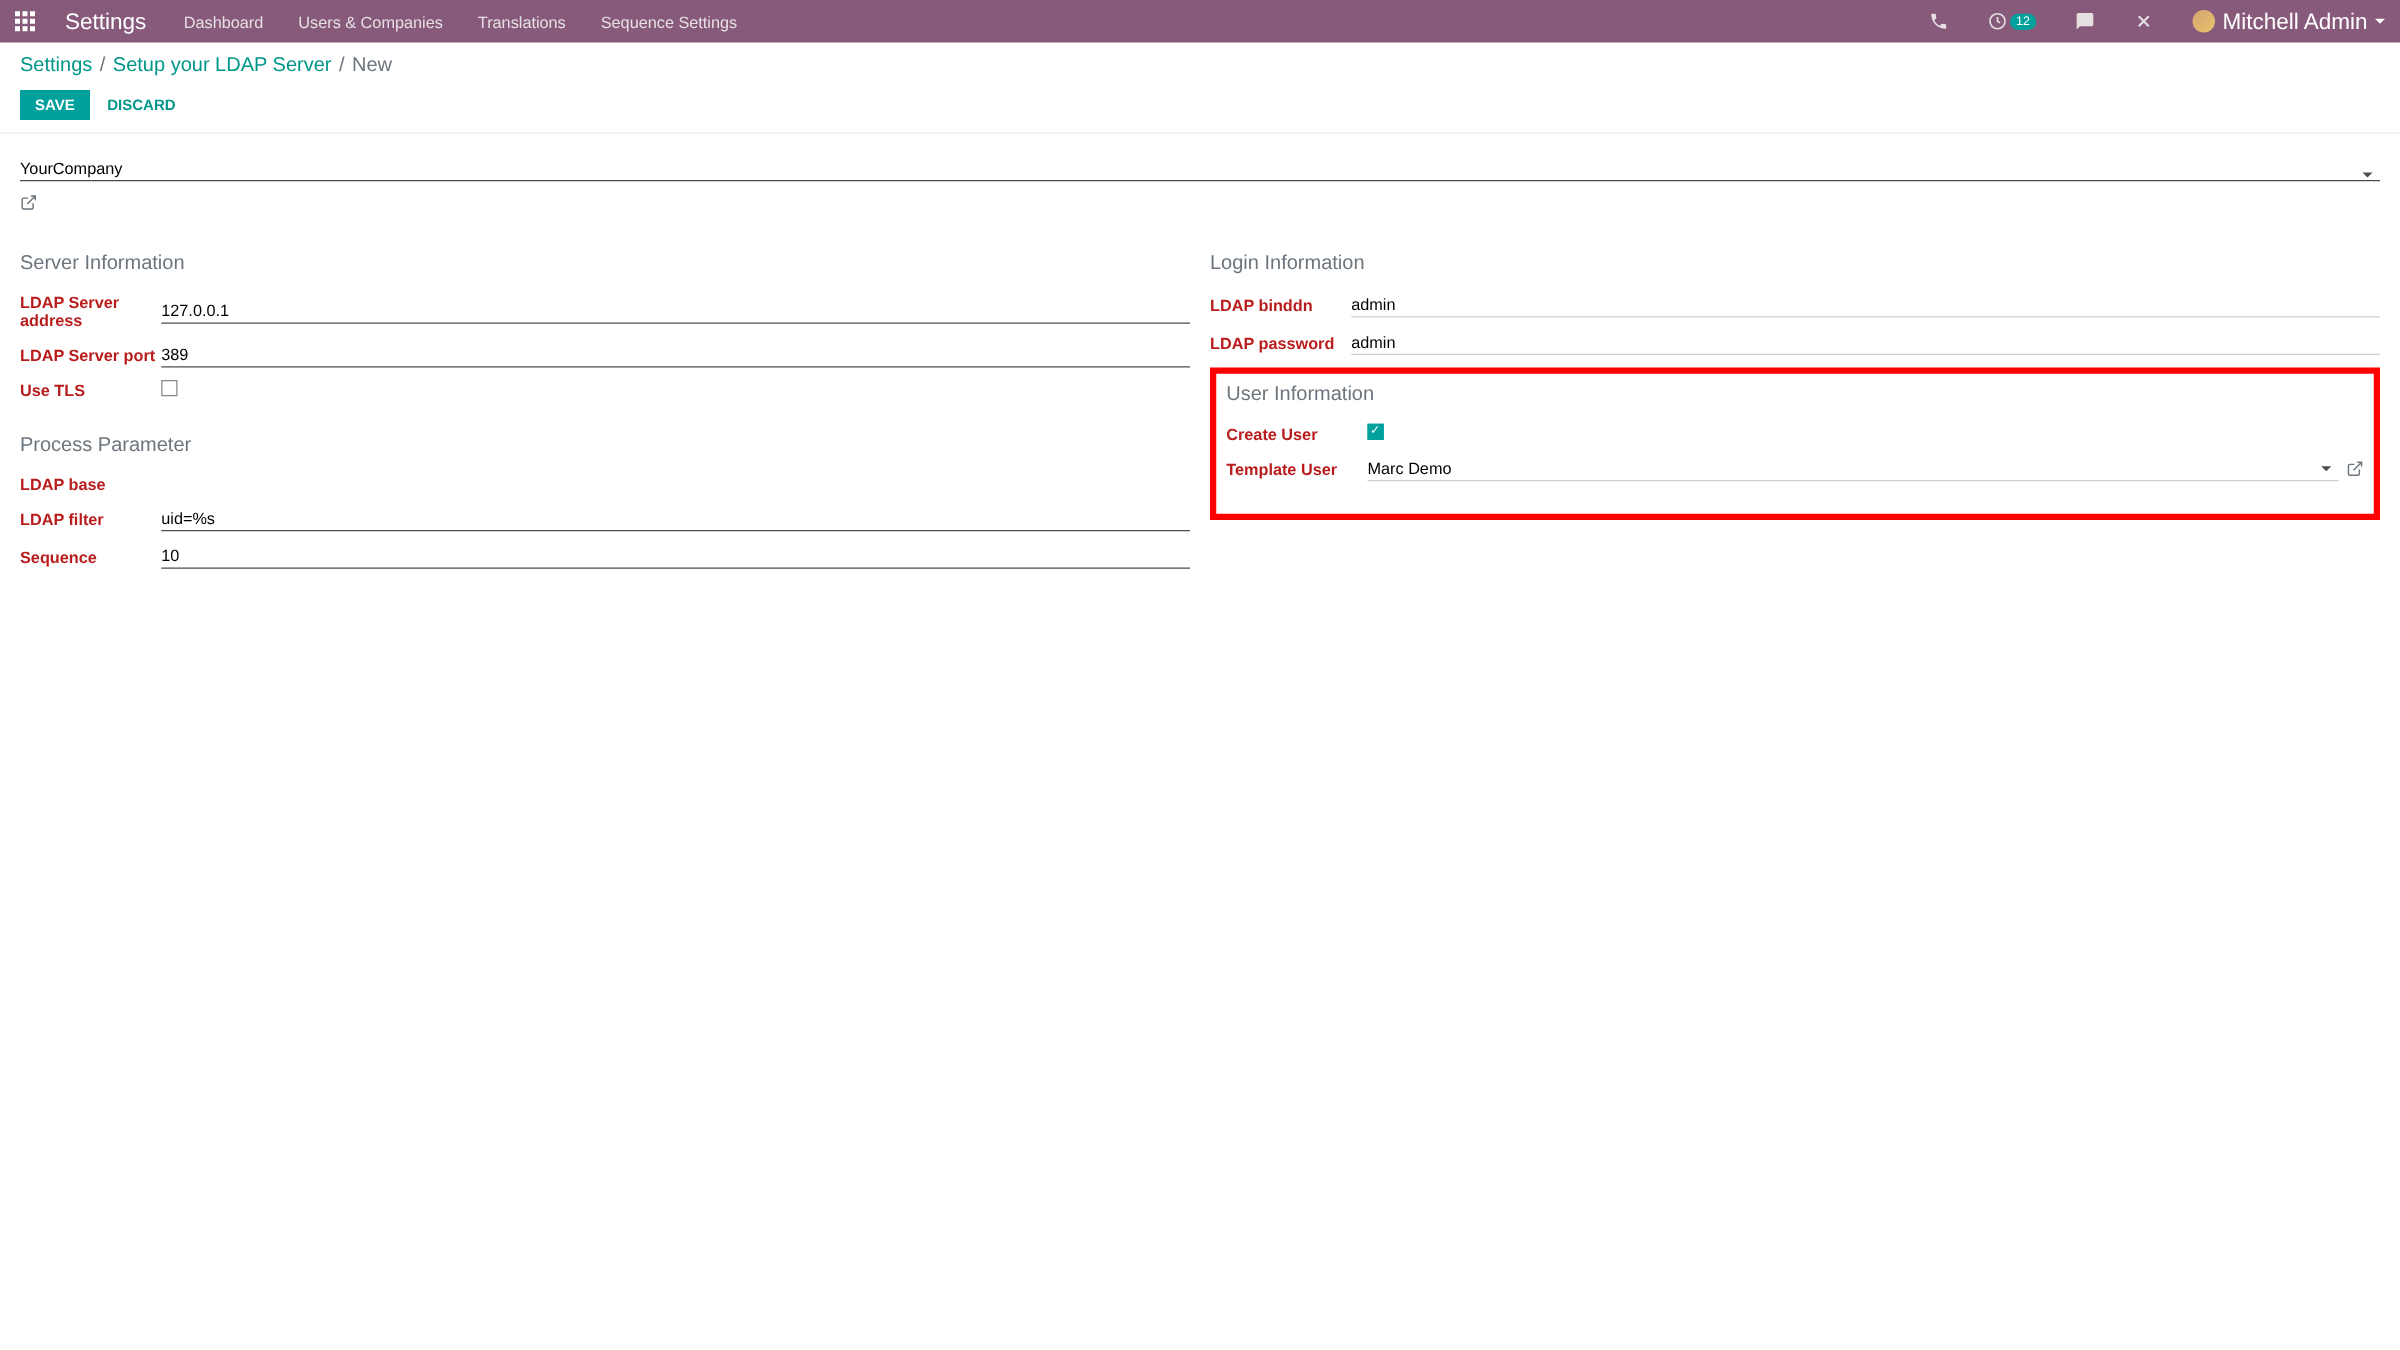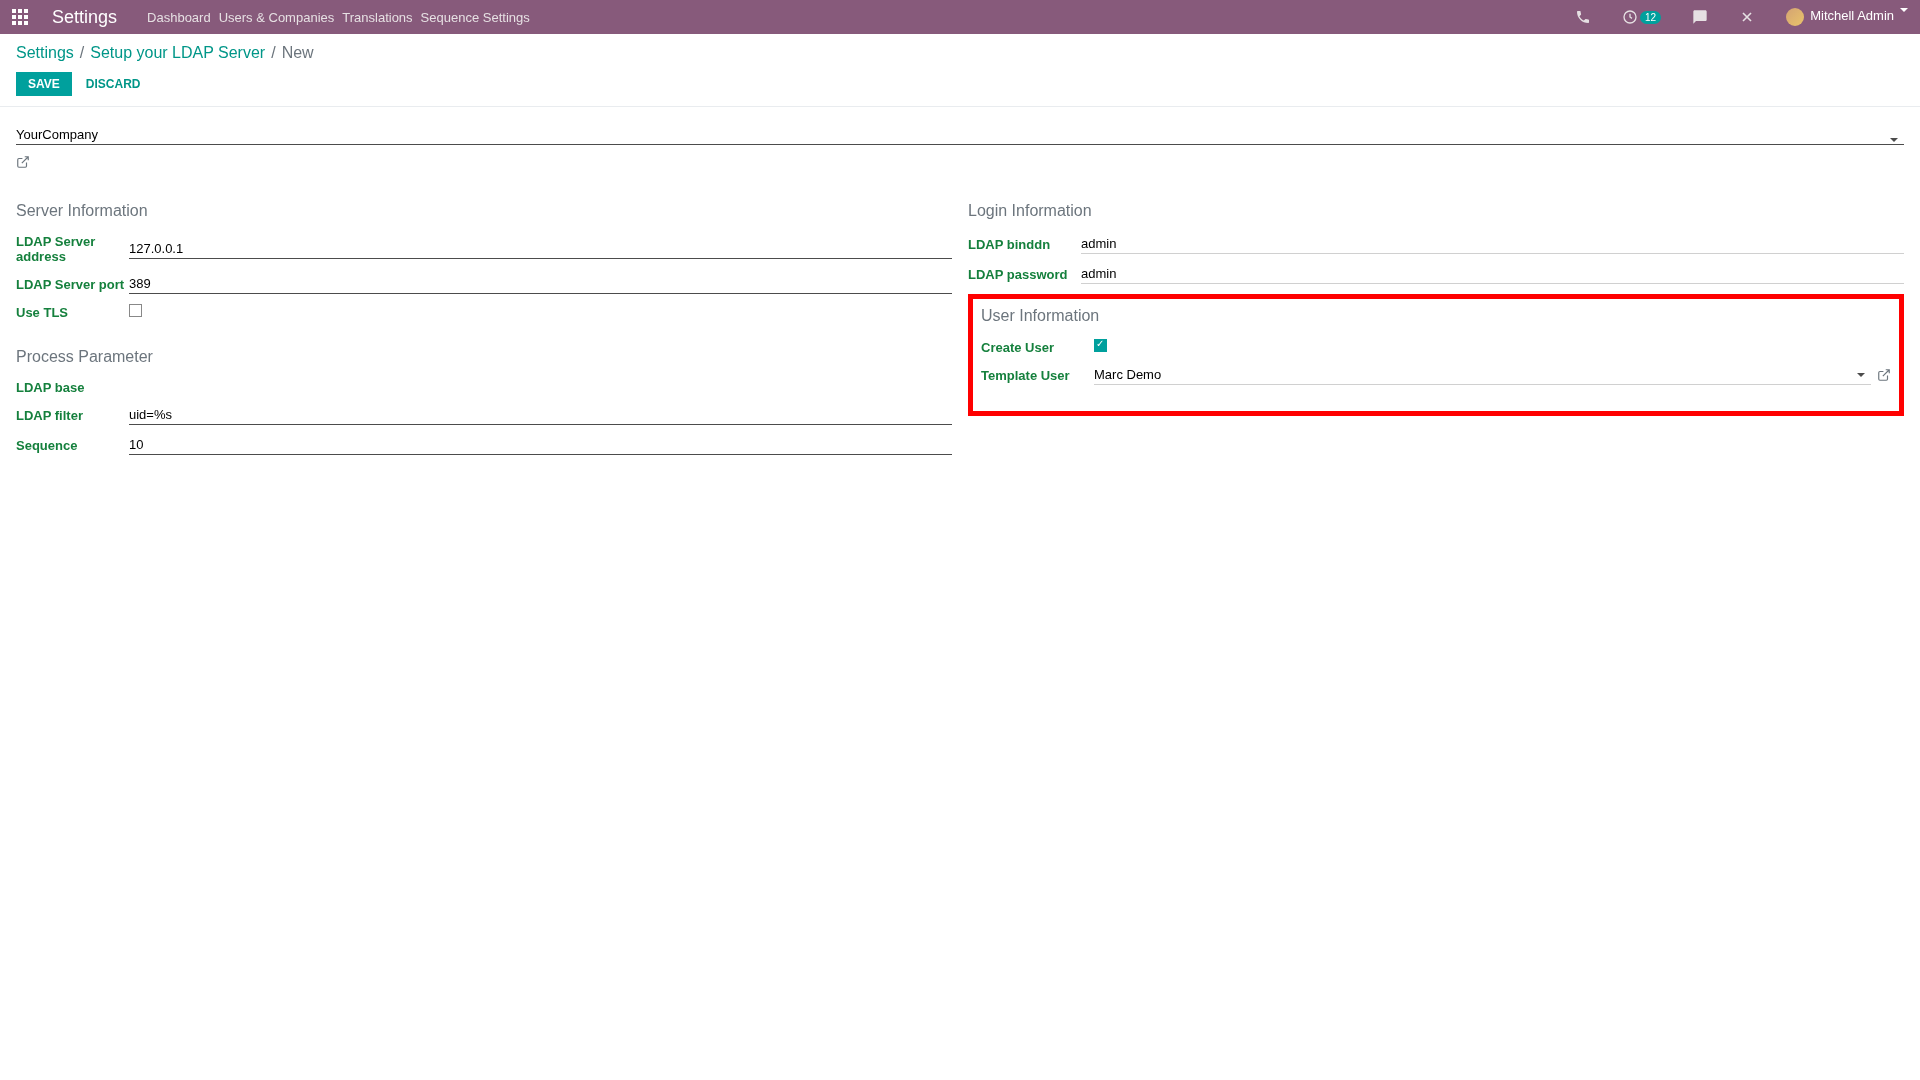--- a/index.html
+++ b/index.html
@@ -2,27 +2,27 @@
 <html><head>
 <meta charset="utf-8">
 <style>
 * { box-sizing: border-box; margin: 0; padding: 0; }
 body { font-family: "Helvetica Neue", Arial, sans-serif; font-size: 13px; color: #4c4c4c; background: #fff; }
 
 .topbar { background: #875a7b; height: 34px; display: flex; align-items: center; padding: 0 12px; color: #fff; }
 .apps-icon { width: 16px; height: 16px; display: grid; grid-template-columns: repeat(3,4px); grid-template-rows: repeat(3,4px); gap: 2px; cursor: pointer; }
 .apps-icon span { background: #fff; width: 4px; height: 4px; }
 .brand { font-size: 18px; font-weight: 500; margin-left: 24px; margin-right: 30px; }
-.nav-links { display: flex; gap: 8px; text-align: center; }
+.nav-links { display: flex; gap: 28px; text-align: center; }
 .nav-links a { color: #e6e0e3; text-decoration: none; font-size: 13px; cursor: pointer; }
 .nav-right { margin-left: auto; display: flex; align-items: center; gap: 31px; }
 .nav-icon { color: #e6e0e3; cursor: pointer; display: flex; align-items: center; position: relative; }
 .nav-icon svg { width: 16px; height: 16px; }
 .badge { background: #00a09d; color: #fff; border-radius: 8px; padding: 1px 5px; font-size: 10px; margin-left: 2px; }
-.user-menu { display: flex; gap: 6px; color: #fff; font-size: 13px; cursor: pointer; }
+.user-menu { display: flex; align-items: center; gap: 6px; color: #fff; font-size: 18px; cursor: pointer; }
 .avatar { width: 18px; height: 18px; border-radius: 50%; background: linear-gradient(135deg,#d4a373,#e9c46a); }
 .caret-down { width: 0; height: 0; border-left: 4px solid transparent; border-right: 4px solid transparent; border-top: 4px solid #fff; }
 
 .breadcrumb-bar { padding: 10px 16px 0 16px; }
 .breadcrumbs { font-size: 16px; color: #6c757d; display: flex; gap: 6px; align-items: center; }
 .breadcrumbs a { color: #009688; text-decoration: none; }
 .breadcrumbs .sep { color: #6c757d; }
 .breadcrumbs .current { color: #6c757d; }
 .action-row { margin-top: 10px; display: flex; gap: 14px; align-items: center; }
 .btn-save { background: #00a09d; color: #fff; border: none; padding: 5px 12px; font-size: 12px; font-weight: 600; cursor: pointer; text-transform: uppercase; }
@@ -32,21 +32,21 @@
 .form-sheet { padding: 20px 16px; }
 .company-row { display: flex; align-items: flex-end; border-bottom: 1px solid #4c4c4c; padding-bottom: 2px; margin-bottom: 4px; position: relative; }
 .company-row input { border: none; outline: none; font-size: 13px; width: 100%; background: transparent; }
 .caret-small { width: 0; height: 0; border-left: 4px solid transparent; border-right: 4px solid transparent; border-top: 4px solid #4c4c4c; margin-right: 6px; }
 .ext-link { width: 14px; height: 14px; margin-top: 6px; cursor: pointer; color: #6c757d; }
 
 .columns { display: flex; gap: 16px; margin-top: 20px; }
 .col { flex: 1; }
 .section-title { font-size: 16px; color: #6c757d; font-weight: 500; margin-bottom: 14px; margin-top: 10px; }
 .field-row { display: flex; align-items: center; margin-bottom: 10px; }
-.field-label { width: 113px; font-size: 13px; font-weight: 600; color: #15803d; flex-shrink: 0; }
+.field-label { width: 113px; font-size: 13px; font-weight: 600; color: #b91c1c; flex-shrink: 0; }
 .field-input { flex: 1; }
 .field-input input[type="text"] { width: 100%; border: none; border-bottom: 1px solid #4c4c4c; outline: none; font-size: 13px; padding: 2px 0; background: transparent; }
 .field-input-light input[type="text"] { border-bottom: 1px solid #d0d0d0; }
 .field-checkbox { width: 13px; height: 13px; border: 1px solid #888; cursor: pointer; display: inline-block; }
 .field-checkbox.checked { background: #00a09d; border-color: #00a09d; position: relative; }
 .field-checkbox.checked::after { content: "✓"; color: #fff; font-size: 10px; position: absolute; top: -2px; left: 1px; }
 
 .m2o-row { display: flex; align-items: center; gap: 6px; }
 .m2o-input { flex: 1; border-bottom: 1px solid #d0d0d0; padding: 2px 0; display: flex; align-items: center; }
 .m2o-input input { border: none; outline: none; font-size: 13px; flex: 1; background: transparent; }

